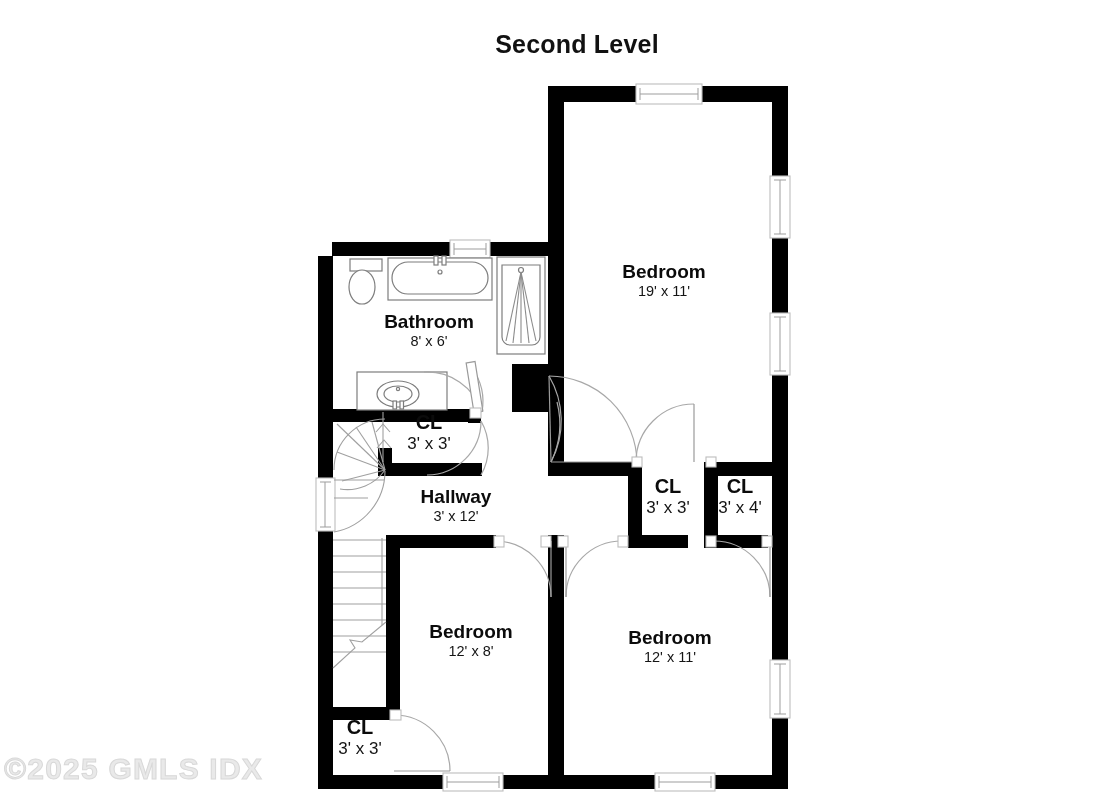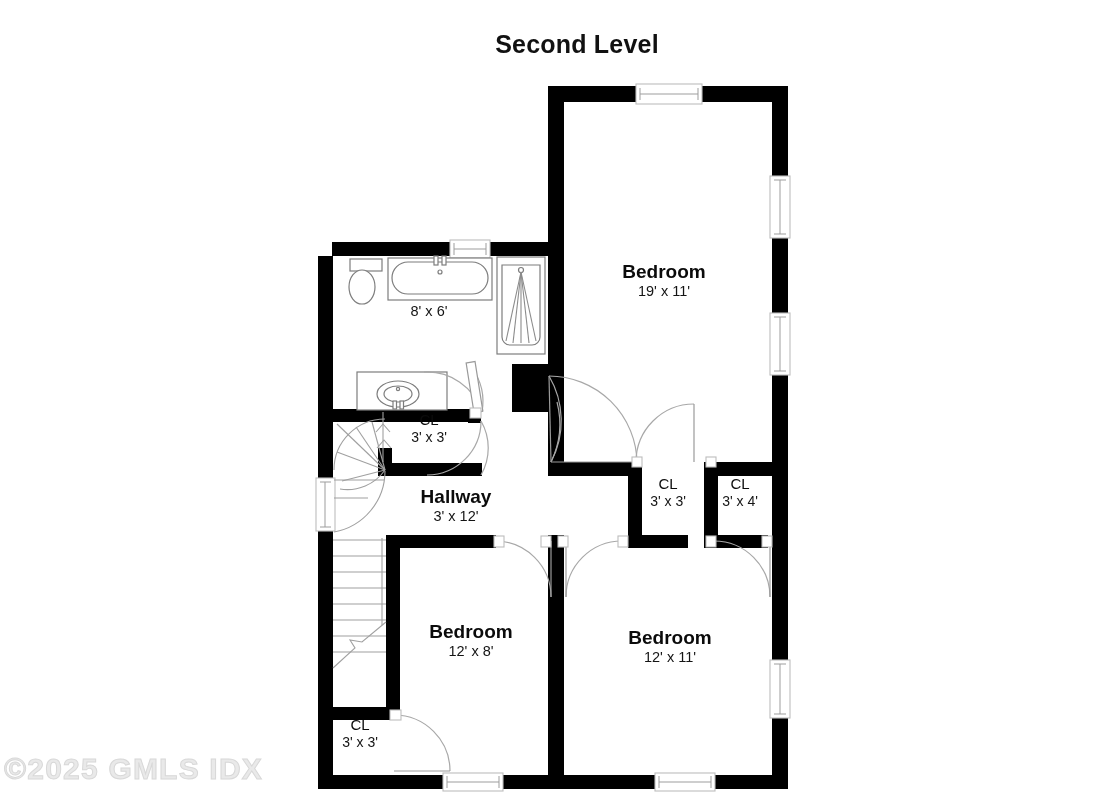--- a/index.html
+++ b/index.html
@@ -88,28 +88,28 @@
     margin-top: 10px;
   }
   .room-dims {
     font-size: 14.5px;
     font-weight: normal;
     color: #141414;
     line-height: 1.25;
     white-space: nowrap;
   }
   .cl-name {
-    font-size: 15px;
-    font-weight: normal;
+    font-size: 20px;
+    font-weight: bold;
     color: #0b0b0b;
     line-height: 1.05;
     white-space: nowrap;
   }
   .cl-dims {
-    font-size: 14px;
+    font-size: 17px;
     color: #141414;
     line-height: 1.3;
     white-space: nowrap;
   }
   .watermark {
     position: absolute;
     left: 4px;
     top: 752px;
     font-size: 30px;
     font-weight: bold;
@@ -383,20 +383,21 @@
       <rect class="winbox" x="470" y="408" width="11" height="10"></rect>
     </g>
   </svg>
 
   <div class="label-group" style="left:564px; top:252px; width:200px;">
     <div class="room-name">Bedroom</div>
     <div class="room-dims">19' x 11'</div>
   </div>
 
   <div class="label-group" style="left:329px; top:302px; width:200px;">
+    <div class="room-name">Bathroom</div>
     <div class="room-dims">8' x 6'</div>
   </div>
 
   <div class="label-group" style="left:356px; top:477px; width:200px;">
     <div class="room-name">Hallway</div>
     <div class="room-dims">3' x 12'</div>
   </div>
 
   <div class="label-group" style="left:371px; top:612px; width:200px;">
     <div class="room-name">Bedroom</div>

